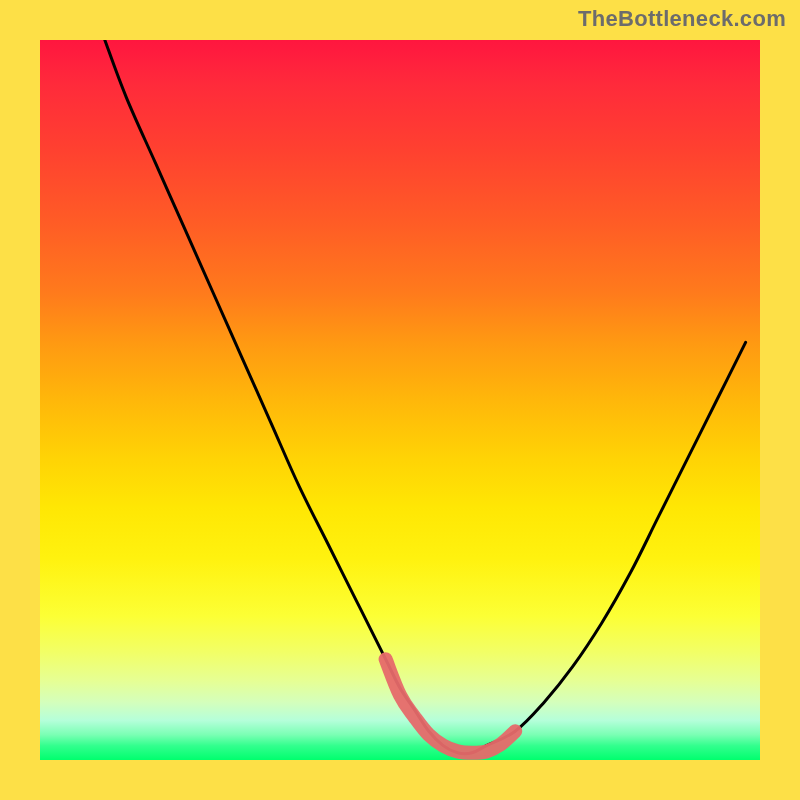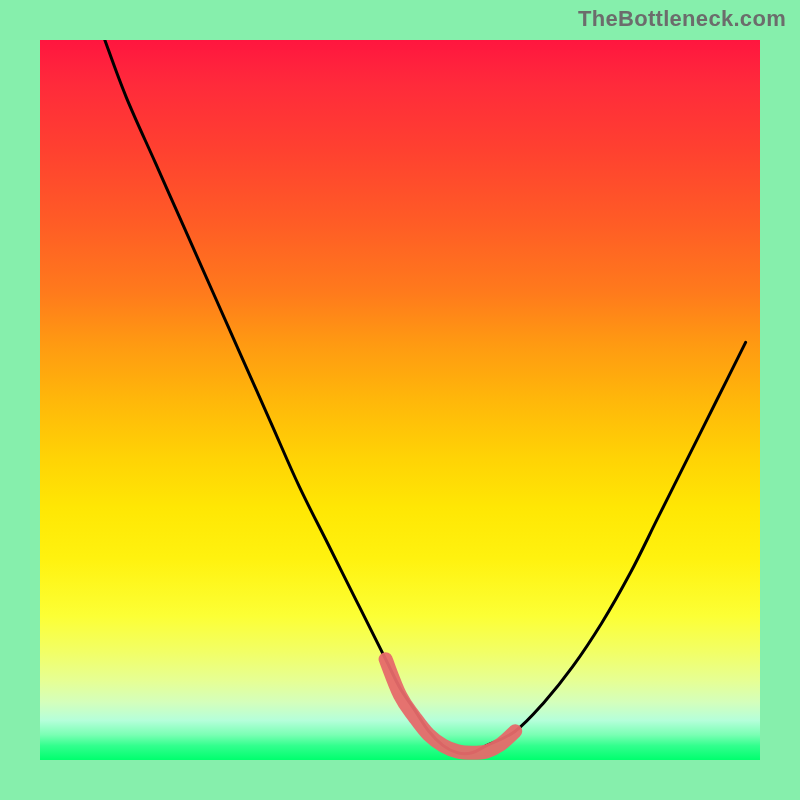--- a/index.html
+++ b/index.html
@@ -8,21 +8,21 @@
     width: 800px;
     height: 800px;
     overflow: hidden;
     background: #000;
     font-family: Arial, Helvetica, sans-serif;
   }
   .frame {
     position: relative;
     width: 800px;
     height: 800px;
-    background: #86efac;
+    background: #fde047;
   }
   .plot-area {
     position: absolute;
     left: 40px;
     top: 40px;
     width: 720px;
     height: 720px;
     background: linear-gradient(to bottom,
       #ff163f 0%,
       #ff2a3b 6%,

